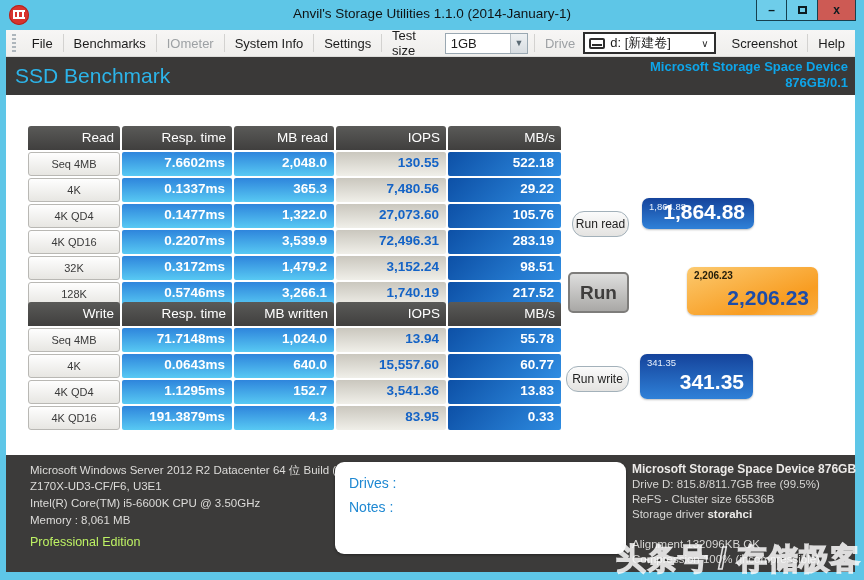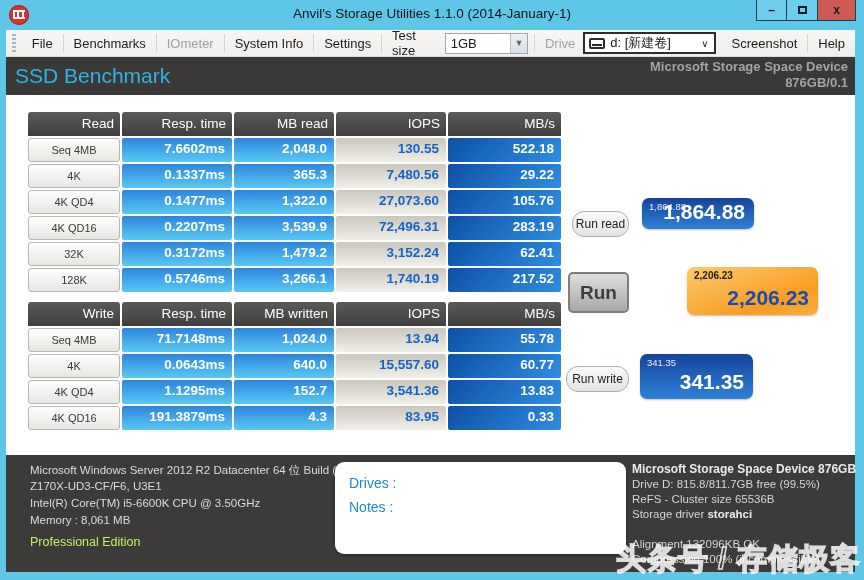--- a/index.html
+++ b/index.html
@@ -49,21 +49,21 @@
   .drive-ico { width:16px; height:11px; border:2px solid #2d2d2d; border-radius:2px;
     margin:0 5px 0 4px; position:relative; }
   .drive-ico:after { content:""; position:absolute; left:1px; right:1px; top:4px;
     border-top:2px solid #2d2d2d; }
   .combo-drive .val { flex:1; }
   .combo-drive .chev { padding:0 5px; font-size:10px; color:#2d2d2d; }
   
   .band { position:absolute; left:0; top:27px; width:849px; height:38px; background:#3a3938; }
   .band-title { position:absolute; left:9px; top:7px; font-size:21px; color:#2cb4e9; }
   .band-device { position:absolute; right:7px; top:2px; text-align:right;
-    font-size:13px; font-weight:bold; color:#a3a3a3; line-height:16px; }
+    font-size:13px; font-weight:bold; color:#0ea5e9; line-height:16px; }
   
   .content { position:absolute; left:0; top:65px; width:849px; height:360px; background:#fff; }
   
   .btable { position:absolute; display:grid;
     grid-template-columns:92px 110px 100px 110px 113px;
     grid-auto-rows:24px; gap:2px; }
   .th { background:linear-gradient(#5a5a58,#403f3e); color:#fff; font-size:13.5px;
     text-align:right; padding:4px 6px 0 0; border-radius:3px 3px 0 0; }
   .tl { background:linear-gradient(#fefefe,#e7e6e2); border:1px solid #b9b8b4;
     border-radius:3px; color:#3a3a3a; font-size:11px; text-align:center; padding-top:5px; }
@@ -160,21 +160,21 @@
     <div class="band">
       <div class="band-title">SSD Benchmark</div>
       <div class="band-device">
         <div>Microsoft Storage Space Device</div>
         <div>876GB/0.1</div>
       </div>
     </div>
 
     <div class="content">
 
-      <div class="btable" style="left:22px; top:17px;">
+      <div class="btable" style="left:22px; top:31px;">
         <div class="th">Read</div>
         <div class="th">Resp. time</div>
         <div class="th">MB read</div>
         <div class="th">IOPS</div>
         <div class="th">MB/s</div>
 
         <div class="tl">Seq 4MB</div>
         <div class="tv">7.6602ms</div>
         <div class="tv">2,048.0</div>
         <div class="ti">130.55</div>
@@ -195,21 +195,21 @@
         <div class="tl">4K QD16</div>
         <div class="tv">0.2207ms</div>
         <div class="tv">3,539.9</div>
         <div class="ti">72,496.31</div>
         <div class="tm">283.19</div>
 
         <div class="tl">32K</div>
         <div class="tv">0.3172ms</div>
         <div class="tv">1,479.2</div>
         <div class="ti">3,152.24</div>
-        <div class="tm">62.41</div>
+        <div class="tm">98.51</div>
 
         <div class="tl">128K</div>
         <div class="tv">0.5746ms</div>
         <div class="tv">3,266.1</div>
         <div class="ti">1,740.19</div>
         <div class="tm">217.52</div>
       </div>
 
       <div class="btable" style="left:22px; top:207px;">
         <div class="th">Write</div>

